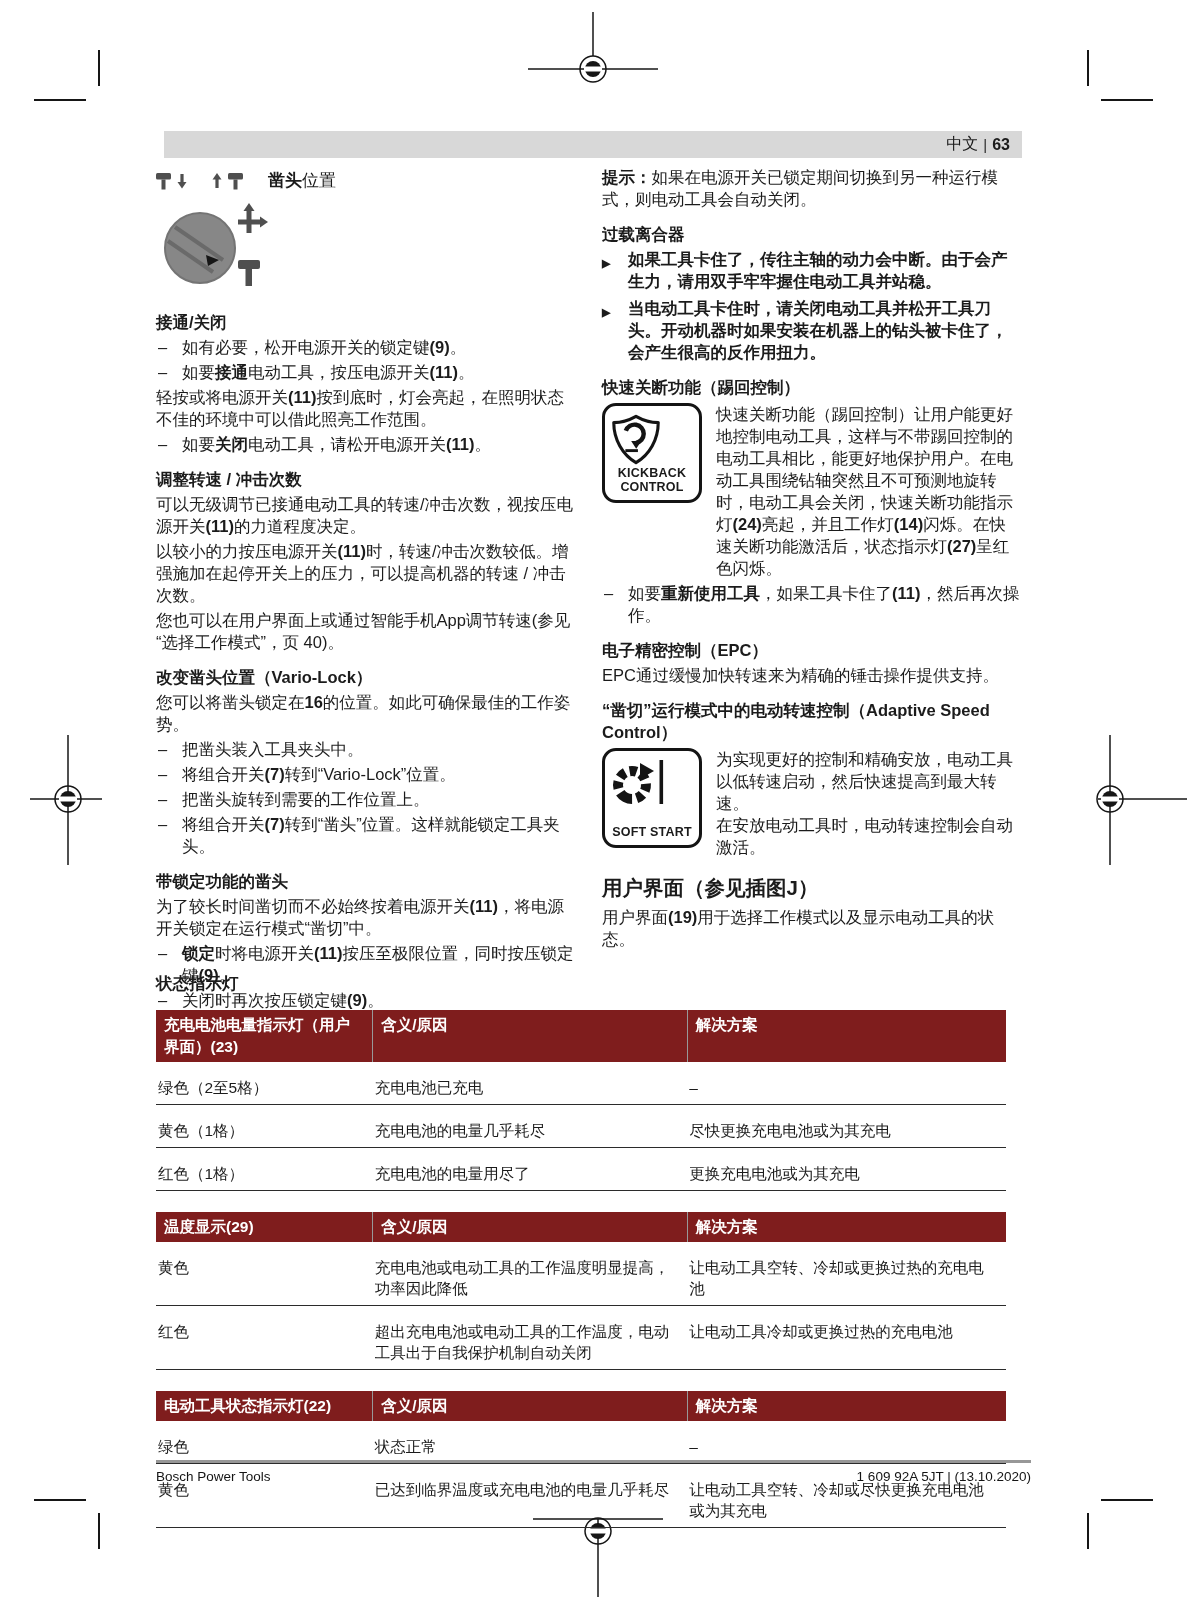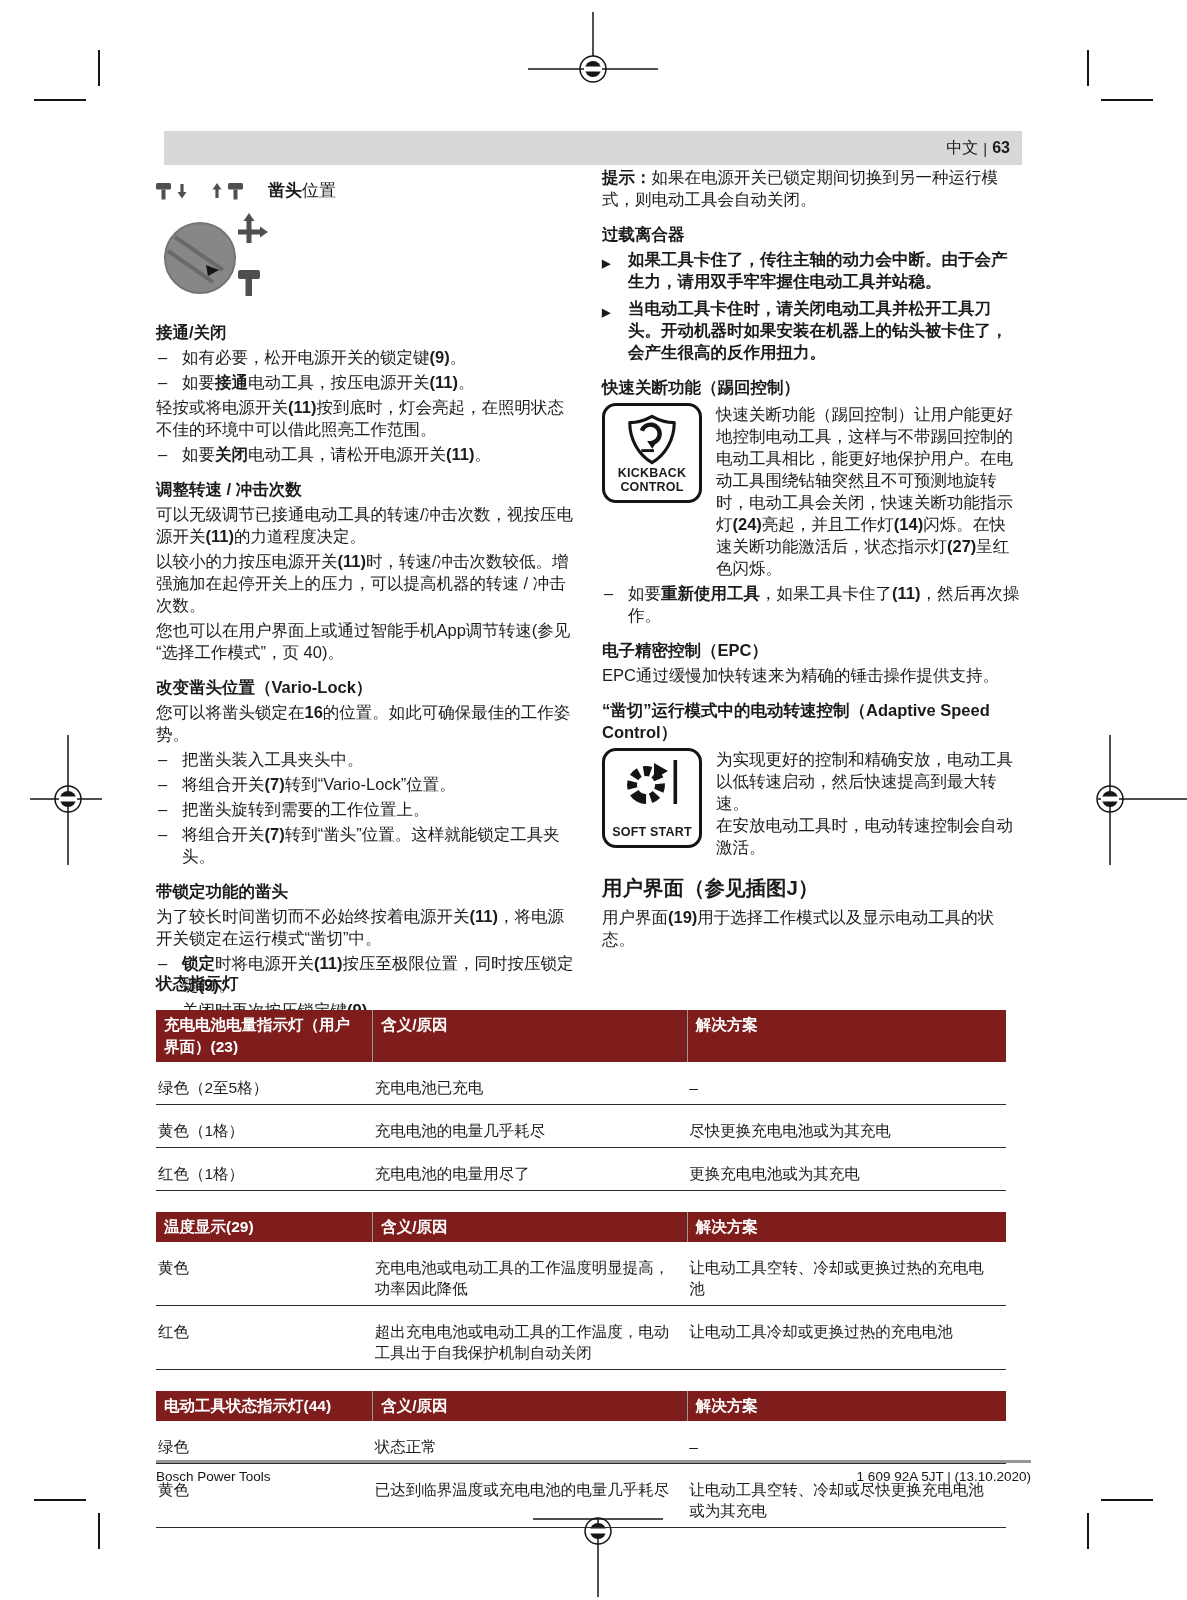--- a/index.html
+++ b/index.html
@@ -9,21 +9,21 @@
     overflow:hidden;
   }
   .page { position:absolute; inset:0; }
 
   
   .crop { position:absolute; background:#161616; }
   .regmark { position:absolute; }
 
   
   .page-bar {
-    position:absolute; left:164px; top:131px; width:858px; height:34px;
+    position:absolute; left:164px; top:131px; width:858px; height:27px;
     background:#d8d8d8; display:flex; align-items:center; justify-content:flex-end;
     padding-right:12px; box-sizing:border-box; font-size:16px; color:#1b1b1b;
   }
   .bar-sep { margin:0 5px; font-size:15px; color:#2c2c2c; }
   .pgnum { font-weight:bold; }
 
   
   .columns { position:absolute; left:156px; top:166px; width:866px; display:flex; gap:26px; }
   .col { flex:1; min-width:0; }
 
@@ -35,28 +35,28 @@
   .li { position:relative; padding-left:26px; margin:0 0 3px; font-size:16.5px; line-height:22px; }
   .dash::before { content:"–"; position:absolute; left:2px; top:0; }
   .arrow { font-weight:bold; margin-bottom:5px; }
   .arrow::before { content:"▶"; position:absolute; left:0; top:4px; font-size:11px; }
 
   
   .icon-block { display:flex; gap:14px; margin:5px 0 3px; }
   .icon-box {
     width:100px; height:100px; border:3.5px solid #141414; border-radius:14px;
     box-sizing:border-box; flex:none; display:flex; flex-direction:column;
-    align-items:center; justify-content:space-between; padding:7px 2px 6px;
+    justify-content:space-between; padding:7px 2px 6px;
   }
   .icon-caption { font-weight:bold; font-size:12.5px; line-height:14px; text-align:center; letter-spacing:.2px; }
   .icon-text { flex:1; min-width:0; }
   .icon-text .para { margin-bottom:0; }
 
   
-  .chisel-head { display:flex; align-items:center; gap:14px; margin:14px 0 6px; font-size:17px; line-height:22px; }
+  .chisel-head { display:flex; align-items:center; gap:14px; margin:4px 0 6px; font-size:17px; line-height:22px; }
   .chisel-fig { margin:0 0 10px; }
 
   
   .status { position:absolute; left:156px; top:972px; width:850px; }
   .status-h { margin:0 0 16px; }
   table { width:100%; border-collapse:collapse; table-layout:fixed; margin:0 0 21px; font-size:15.5px; }
   col.c1 { width:25.5%; } col.c2 { width:37%; } col.c3 { width:37.5%; }
   thead th {
     background:#7f1d1d; color:#fff; text-align:left; font-weight:bold;
     padding:4px 8px; line-height:22px; vertical-align:top;
@@ -286,21 +286,21 @@
           </tbody>
         </table>
         <table>
           <colgroup>
             <col class="c1">
             <col class="c2">
             <col class="c3">
           </colgroup>
           <thead>
             <tr>
-              <th>电动工具状态指示灯(44)</th>
+              <th>电动工具状态指示灯(22)</th>
               <th>含义/原因</th>
               <th>解决方案</th>
             </tr>
           </thead>
           <tbody>
             <tr>
               <td>绿色</td>
               <td>状态正常</td>
               <td>–</td>
             </tr>

